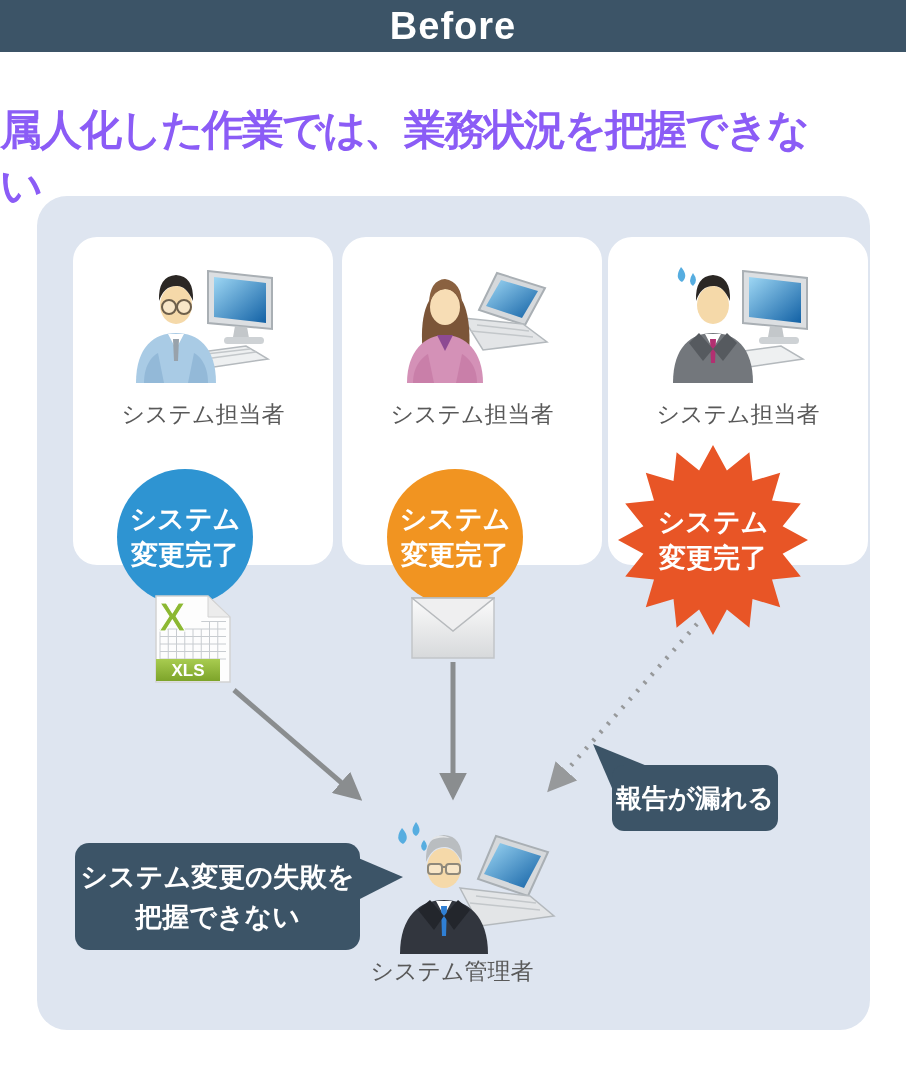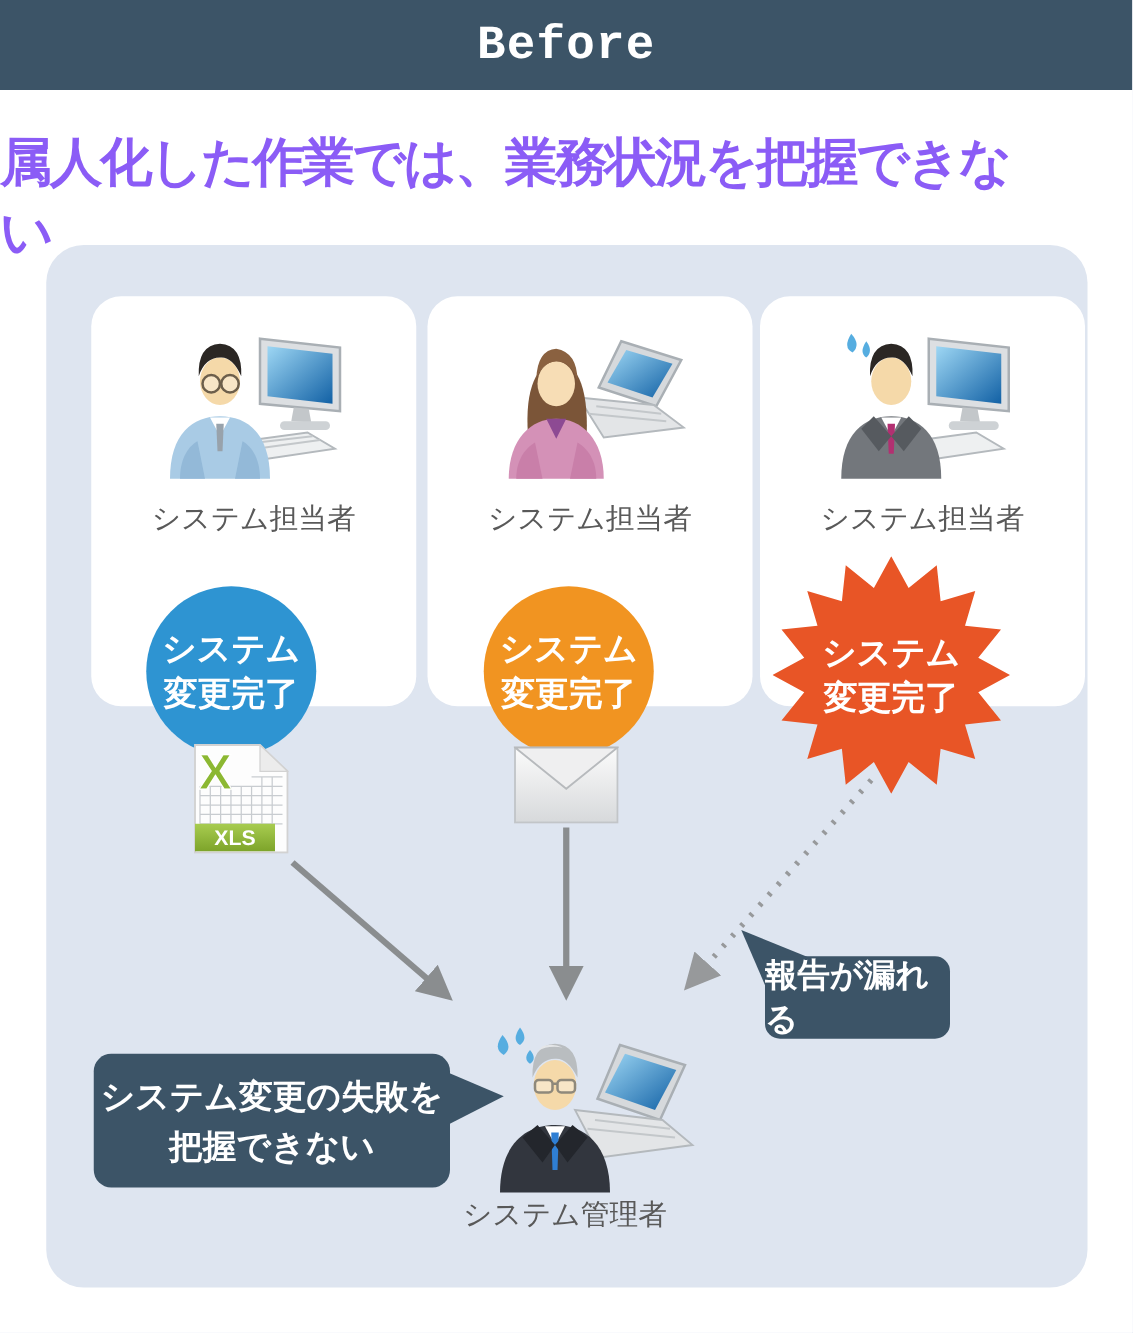--- a/index.html
+++ b/index.html
@@ -1,21 +1,21 @@
 <!DOCTYPE html>
 <html><head>
 <meta charset="utf-8">
 <style>
   * { margin:0; padding:0; box-sizing:border-box; }
   html,body { background:#ffffff; }
   body { font-family:"Liberation Sans","DejaVu Sans",sans-serif; }
   .page { position:relative; width:906px; height:1066px; background:#ffffff; overflow:hidden; }
 
-  .header { position:absolute; left:0; top:0; width:906px; height:72px; background:#3c5467;
-            display:flex; align-items:center; justify-content:center;font-family:Liberation Mono, monospace; }
+  .header { position:absolute; left:0; top:0; width:906px; height:52px; background:#3c5467;
+            display:flex; align-items:center; justify-content:center; }
   .header-label { color:#ffffff; font-size:38px; font-weight:600; letter-spacing:1px; }
 
   .page-title { position:absolute; left:0; top:102px; width:820px; text-align:left;
                 color:#8b5cf6; font-size:42px; font-weight:800; letter-spacing:-2px; }
 
   .panel { position:absolute; left:37px; top:196px; width:833px; height:834px;
            background:#dee5f0; border-radius:30px; }
 
   .card { position:absolute; top:237px; width:260px; height:328px; background:#ffffff;
           border-radius:24px; display:flex; flex-direction:column; align-items:center; }
@@ -34,21 +34,21 @@
   .starburst-text { position:absolute; left:0; top:0; width:190px; height:190px;
                     display:flex; flex-direction:column; align-items:center; justify-content:center; }
 
   .xls-icon { position:absolute; left:155px; top:595px; width:76px; height:88px; }
   .envelope-icon { position:absolute; left:411px; top:597px; width:84px; height:62px; }
 
   .overlay { position:absolute; left:0; top:0; width:906px; height:1066px; pointer-events:none; }
 
   .bubble { position:absolute; background:#3c5467; color:#ffffff; font-weight:700;
             display:flex; flex-direction:column; align-items:center; justify-content:center; }
-  .bubble-report { left:612px; top:765px; width:148px; height:66px; border-radius:12px; font-size:26px; }
+  .bubble-report { left:612px; top:765px; width:166px; height:66px; border-radius:12px; font-size:26px; }
   .bubble-fail { left:75px; top:843px; width:285px; height:107px; border-radius:14px;
                  font-size:27px; line-height:40px; }
 
   .admin-fig { position:absolute; left:380px; top:814px; width:178px; height:142px; }
   .admin-label { position:absolute; left:352px; top:956px; width:200px; text-align:center;
                  color:#595959; font-size:23px; }
 </style>
 </head>
 <body>
 

